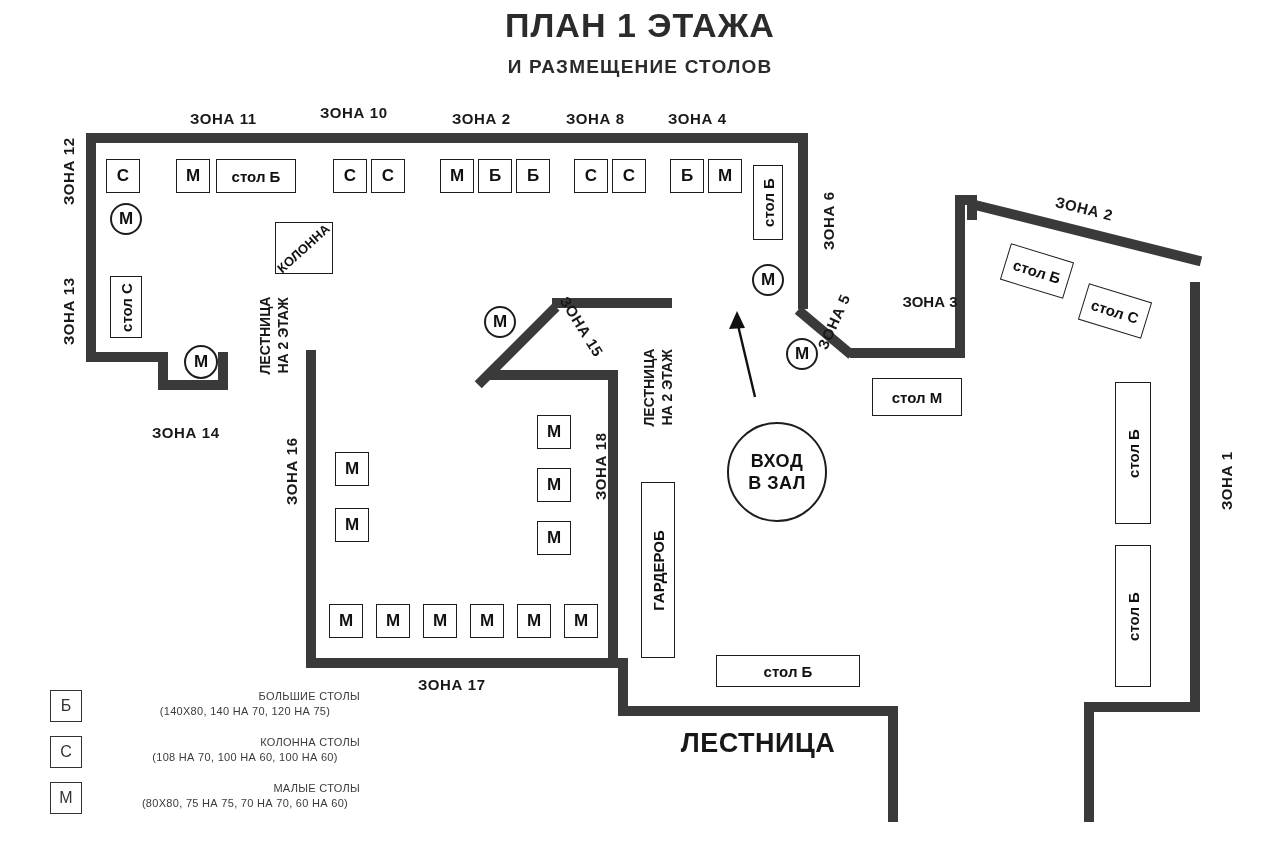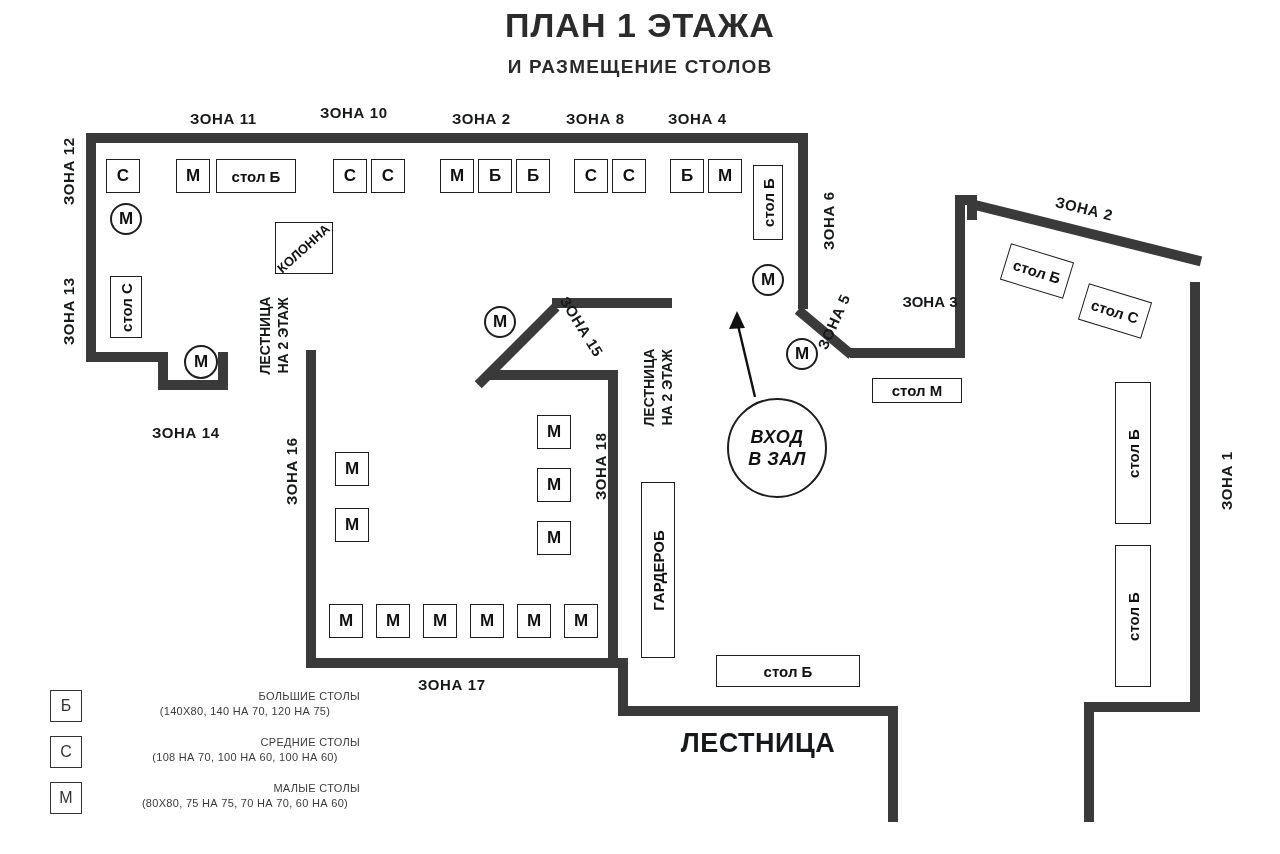--- a/index.html
+++ b/index.html
@@ -240,21 +240,21 @@
     <span class="lbl">стол Б</span>
   </div>
   <div class="circ" style="left:752px; top:264px; width:32px; height:32px;">
     <span>М</span>
   </div>
 
   <div class="circ" style="left:786px; top:338px; width:32px; height:32px;">
     <span>М</span>
   </div>
 
-  <div class="tbox" style="left:872px; top:378px; width:90px; height:25px;">
+  <div class="tbox" style="left:872px; top:378px; width:90px; height:38px;">
     <span class="lbl">стол М</span>
   </div>
 
   <div class="tbox rot" style="left:275px; top:222px; width:58px; height:52px; border-width:1.2px;">
     <span class="lbl">КОЛОННА</span>
   </div>
 
   <div class="circ" style="left:184px; top:345px; width:34px; height:34px;">
     <span>М</span>
   </div>
@@ -309,21 +309,21 @@
   </div>
 
   <div class="tbox vert" style="left:641px; top:482px; width:34px; height:176px;">
     <span class="lbl" style="font-size:15px;">ГАРДЕРОБ</span>
   </div>
 
   <div class="tbox" style="left:716px; top:655px; width:144px; height:32px;">
     <span class="lbl">стол Б</span>
   </div>
 
-  <div id="entrance-circle" style="left:727px; top:398px; width:100px; height:100px;font-style:italic;">
+  <div id="entrance-circle" style="left:727px; top:422px; width:100px; height:100px;">
     <span>ВХОД</span>
     <span>В ЗАЛ</span>
   </div>
   <svg style="position:absolute; left:715px; top:305px; width:60px; height:95px;">
     <line x1="40" y1="92" x2="22" y2="16" stroke="#111" stroke-width="2.4"></line>
     <polygon points="22,6 14,24 30,23" fill="#111"></polygon>
   </svg>
 
   <div class="tbox diagbox" style="left:1004px; top:252px; width:66px; height:38px; transform:rotate(17deg);">
     <span class="lbl">стол Б</span>
@@ -350,21 +350,21 @@
       <div class="legend-text">
         <span class="lt-title">БОЛЬШИЕ СТОЛЫ</span>
         <span class="lt-sub">(140X80, 140 НА 70, 120 НА 75)</span>
       </div>
     </div>
     <div class="legend-row">
       <div class="legend-box">
         <span>С</span>
       </div>
       <div class="legend-text">
-        <span class="lt-title">СРЕДНИЕ СТОЛЫ</span>
+        <span class="lt-title">КОЛОННА СТОЛЫ</span>
         <span class="lt-sub">(108 НА 70, 100 НА 60, 100 НА 60)</span>
       </div>
     </div>
     <div class="legend-row">
       <div class="legend-box">
         <span>М</span>
       </div>
       <div class="legend-text">
         <span class="lt-title">МАЛЫЕ СТОЛЫ</span>
         <span class="lt-sub">(80X80, 75 НА 75, 70 НА 70, 60 НА 60)</span>

